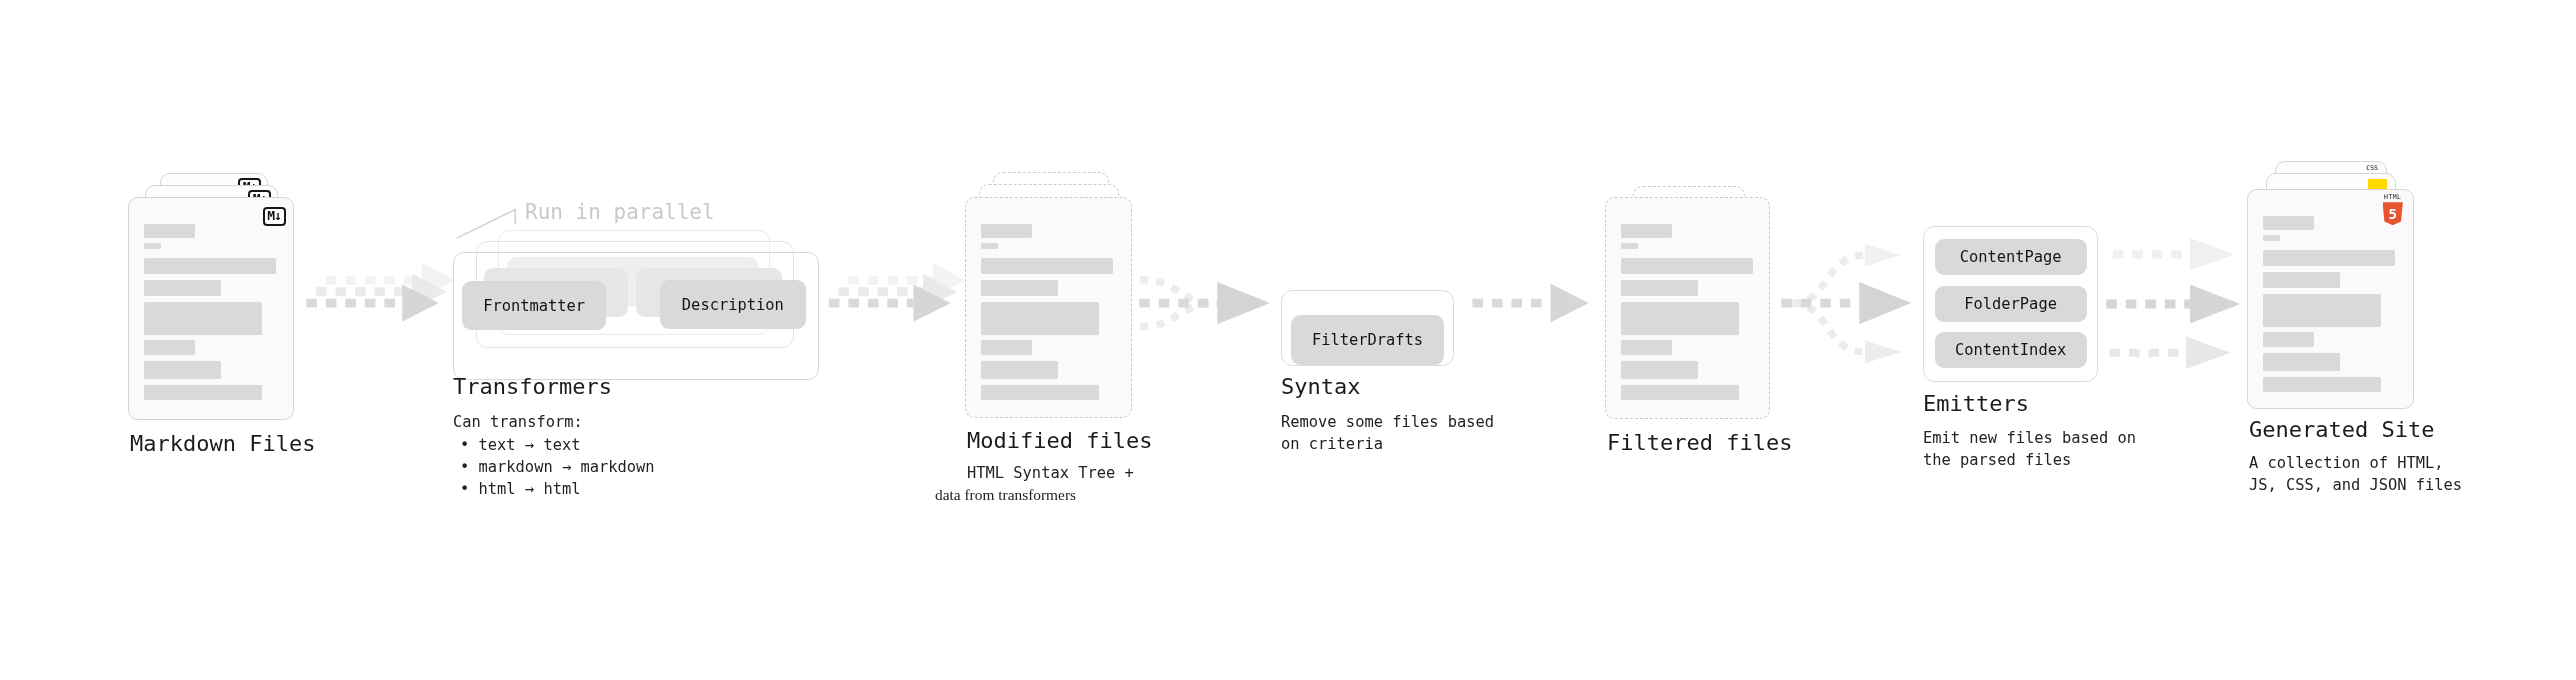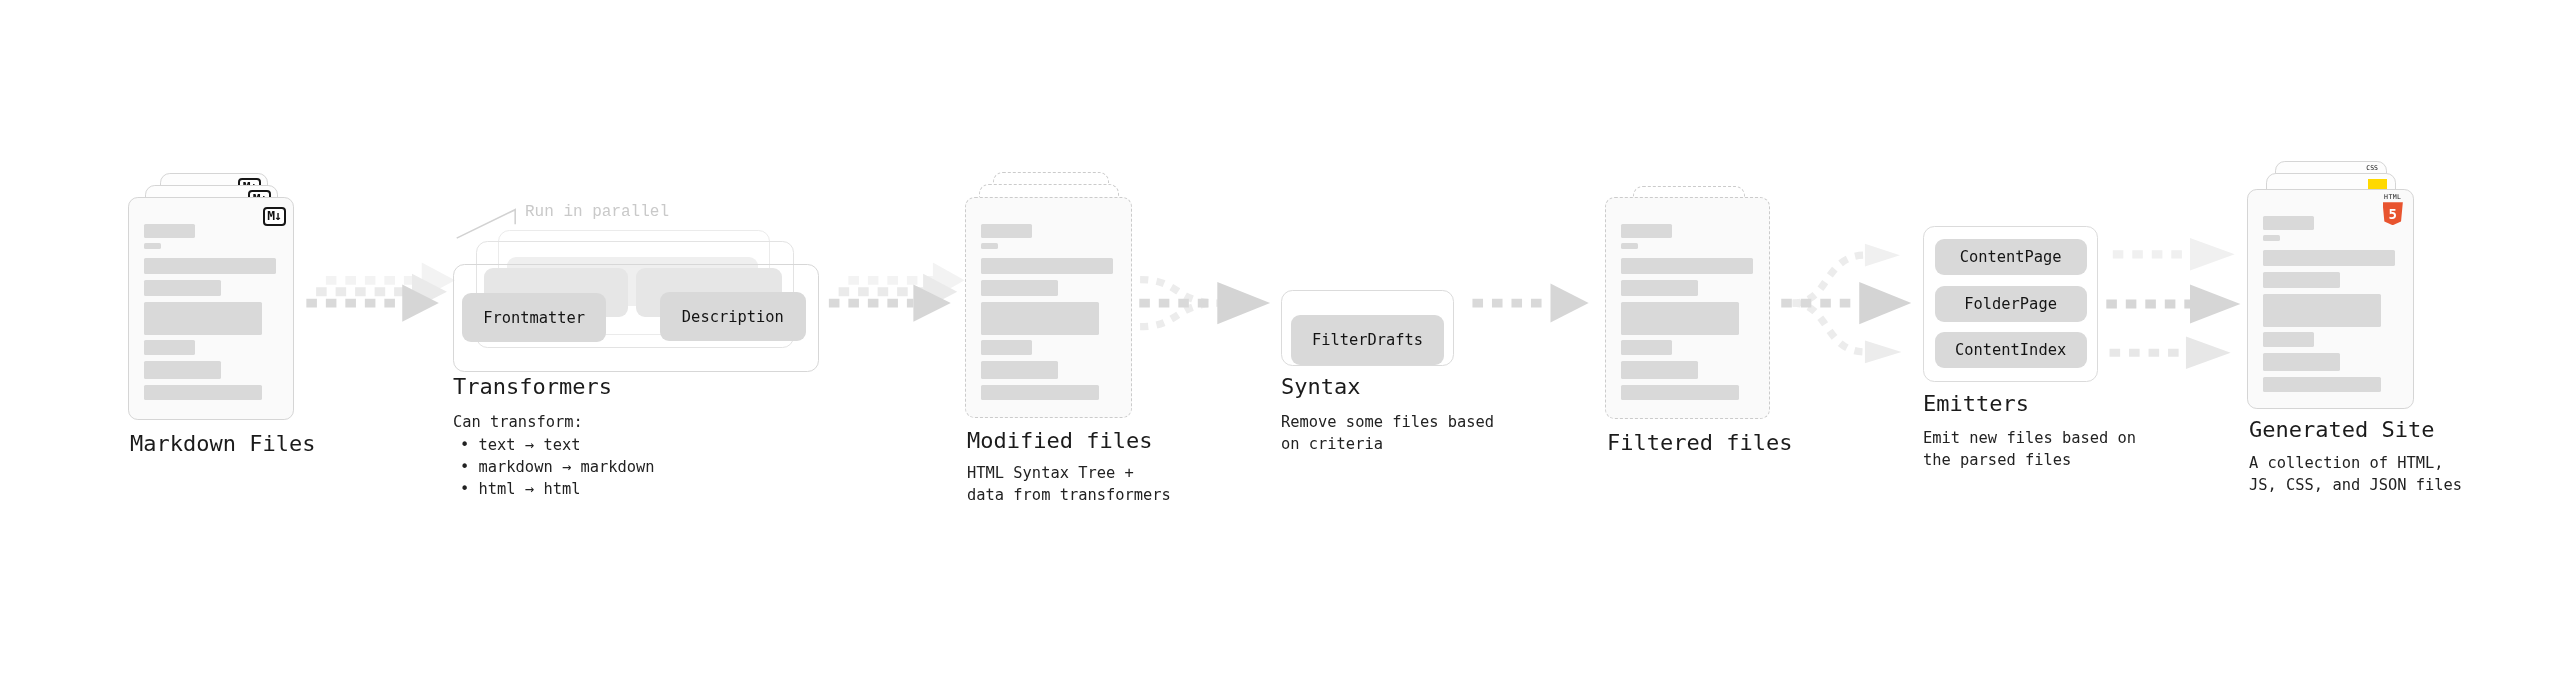--- a/index.html
+++ b/index.html
@@ -29,21 +29,21 @@
   .badge-js{position:absolute;right:8.1px;top:4.9px;width:18.7px;height:9.8px;}
   .badge-html5{position:absolute;right:9.8px;top:4.1px;width:21px;text-align:center;}
   .badge-html5 .t{font-weight:normal;font-size:6.5px;line-height:7.3px;color:#111;letter-spacing:0.4px;}
   .shield{width:20.3px;height:23px;margin:0.8px auto 0;color:#fff;font-weight:bold;font-size:14px;
     display:flex;align-items:center;justify-content:center;
     clip-path:polygon(0 0,100% 0,91% 84%,50% 100%,9% 84%);}
 
   
   .big-label{position:absolute;font-size:22px;line-height:24.4px;color:#1b1b1b;white-space:pre;font-weight:500;}
   .sub{position:absolute;font-size:15.4px;line-height:22px;color:#222;white-space:pre;}
-  .note{position:absolute;font-size:16px;line-height:18px;color:#c9c9c9;white-space:pre;font-family:Liberation Mono, monospace;}
+  .note{position:absolute;font-size:21px;line-height:18px;color:#c9c9c9;white-space:pre;}
 
   
   .proc-box{position:absolute;border:1.6px solid #dbdbdb;border-radius:11.4px;background:#ffffff;box-sizing:border-box;text-decoration:underline;}
   .layer-box{position:absolute;border:1.6px solid #d9d9d9;border-radius:11.4px;background:transparent;box-sizing:border-box;}
   .btn{position:absolute;border-radius:9px;background:#d9d9d9;color:#141414;font-size:15.4px;
     display:flex;align-items:center;justify-content:center;box-sizing:border-box;}
   .btn.ghost1{background:#e6e6e6;}
   .btn.ghost2{background:#efefef;}
 </style>
 </head>
@@ -140,21 +140,21 @@
     <div class="layer-box" style="left:498px;top:230px;width:272px;height:105px;border-color:#ebebeb;">
       <div class="btn ghost2" style="left:8.1px;top:26px;width:144px;height:49px;"></div>
       <div class="btn ghost2" style="right:11.4px;top:26px;width:146px;height:49px;"></div>
     </div>
 
     <div class="layer-box" style="left:476px;top:241px;width:318px;height:107px;border-color:#e3e3e3;">
       <div class="btn ghost1" style="left:7.3px;top:26px;width:144px;height:49px;"></div>
       <div class="btn ghost1" style="right:11.4px;top:26px;width:146px;height:49px;"></div>
     </div>
 
-    <div class="layer-box" style="left:453px;top:264px;width:366px;height:108px;border-color:#d7d7d7;">
+    <div class="layer-box" style="left:453px;top:252px;width:366px;height:128px;border-color:#d7d7d7;">
       <div class="btn" style="left:8.1px;top:28.4px;width:144px;height:49px;">Frontmatter</div>
       <div class="btn" style="right:12.2px;top:27px;width:146px;height:49px;text-align:right;">Description</div>
     </div>
 
     <div class="big-label" style="left:453px;top:375px;">Transformers</div>
     <div class="sub" style="left:453px;top:411px;">Can transform:</div>
     <div class="sub" style="left:460px;top:434px;">• text → text</div>
     <div class="sub" style="left:460px;top:456px;">• markdown → markdown</div>
     <div class="sub" style="left:460px;top:478px;">• html → html</div>
   </div>
@@ -167,21 +167,21 @@
         <div class="bar" style="top: 45px; width: 17px; height: 5.7px;"></div>
         <div class="bar" style="top: 60px; width: 132px; height: 16.3px;"></div>
         <div class="bar" style="top: 82px; width: 77px; height: 16.3px;"></div>
         <div class="bar" style="top: 104px; width: 118px; height: 32.5px;"></div>
         <div class="bar" style="top: 142px; width: 51px; height: 14.6px;"></div>
         <div class="bar" style="top: 163px; width: 77px; height: 18px;"></div>
         <div class="bar" style="top: 187px; width: 118px; height: 14.6px;"></div>
       </div>
     <div class="big-label" style="left:967px;top:429px;">Modified files</div>
     <div class="sub" style="left:967px;top:462px;">HTML Syntax Tree +</div>
-    <div class="sub" style="left:967px;top:484px;">data from transformers</div>
+    <div class="sub" style="left:935px;top:484px;font-family:Liberation Serif, serif;">data from transformers</div>
   </div>
 
   <div>
     <div class="proc-box" style="left:1281px;top:254px;width:173px;height:76px;margin-top:36px;">
       <div class="btn" style="left:9px;top:23.6px;width:153px;height:50px;">FilterDrafts</div>
     </div>
     <div class="big-label" style="left:1281px;top:375px;">Syntax</div>
     <div class="sub" style="left:1281px;top:411px;">Remove some files based</div>
     <div class="sub" style="left:1281px;top:433px;">on criteria</div>
   </div>

